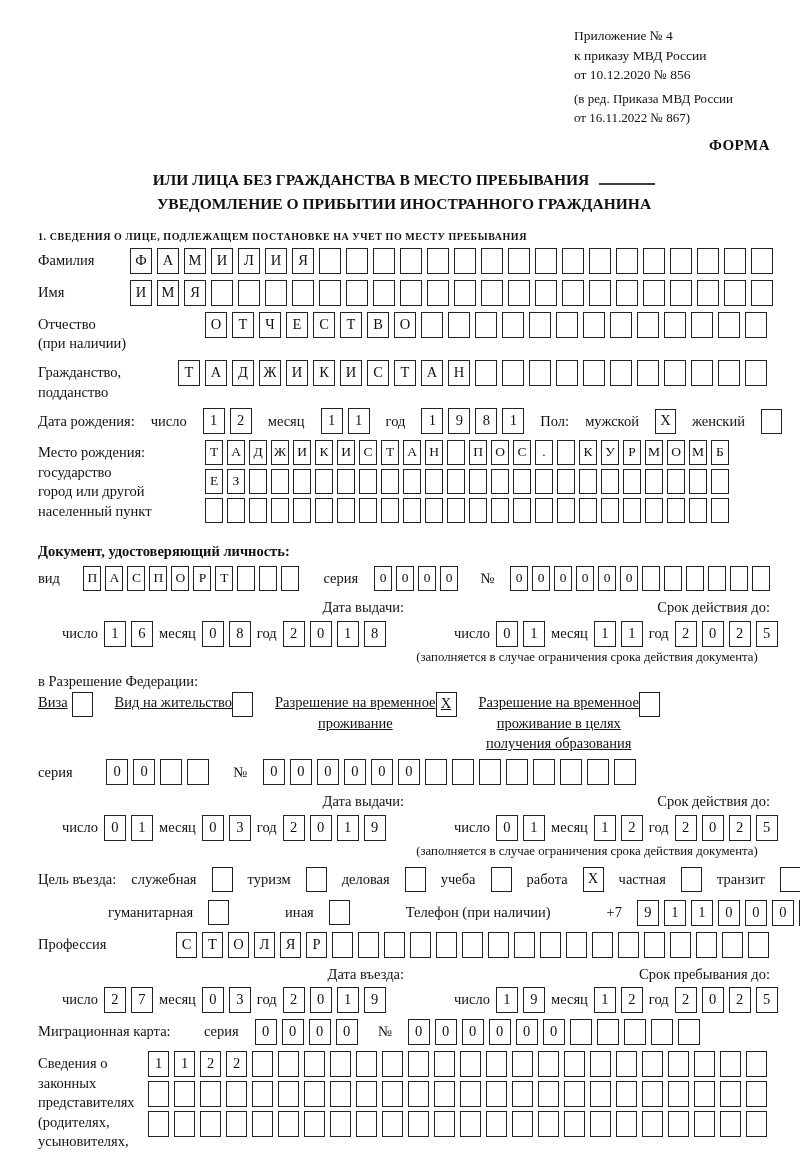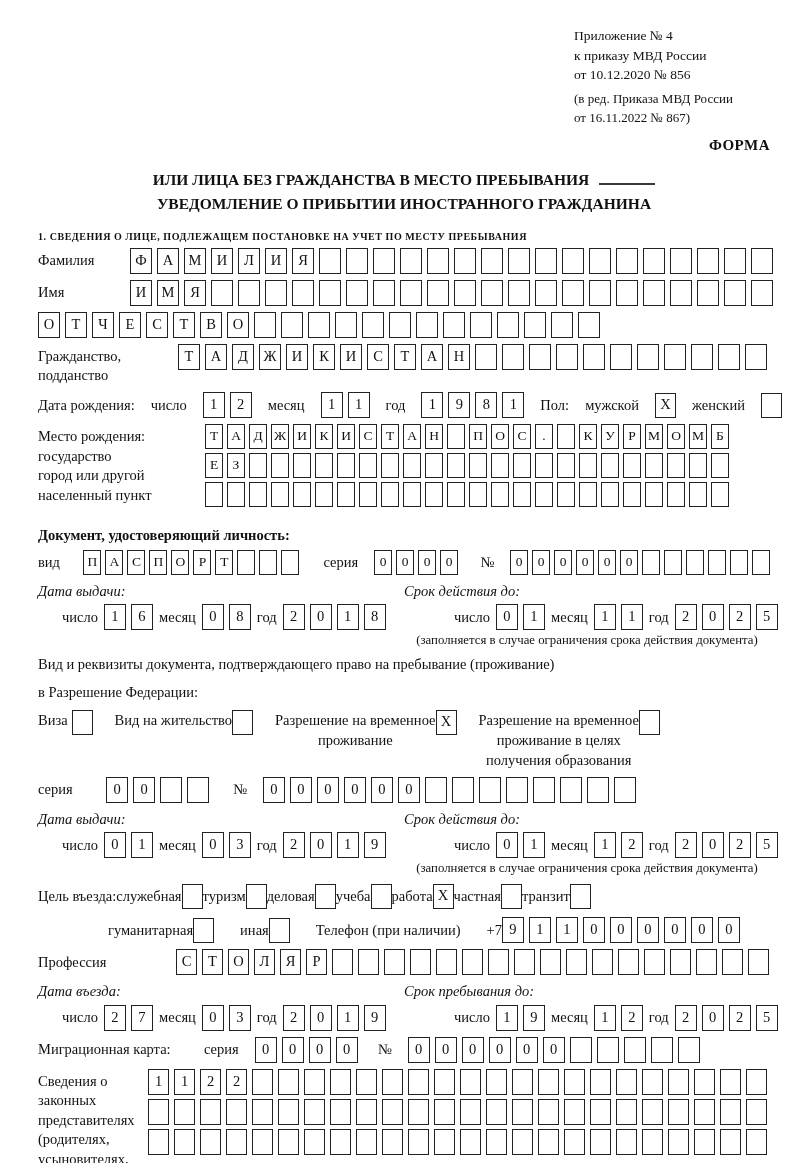--- a/index.html
+++ b/index.html
@@ -29,33 +29,33 @@
   .cells-sm .cell{width:18px;height:25px;font-size:13.5px;line-height:21px;}
   .cells-md{gap:5px}
   .cells-md .cell{width:21px;height:26px;}
   .cellcol{display:flex;flex-direction:column;gap:4px;}
   .checkbox{box-sizing:border-box;display:inline-block;flex:0 0 auto;width:21px;height:25px;
             border:1.7px solid #222;text-align:center;font-size:14.5px;line-height:21px;}
   .dlbl{white-space:nowrap;}
   
   .date-pair{display:flex;margin-top:8px;}
   .half{width:50%;}
-  .dp-head{text-align:left;line-height:1.2;font-style:italic;}
+  .dp-head{text-align:right;line-height:1.2;}
   .dp-row{display:flex;align-items:center;gap:6px;margin-top:4px;padding-left:24px;}
   .half.right .dp-row{padding-left:50px;}
   .dp-note{font-size:12.8px;margin-top:3px;text-align:center;white-space:nowrap;}
   .center-bold{text-align:left;font-weight:bold;margin-top:20px;}
   .plain{margin-top:6px;line-height:1.5;}
   
-  .opt-row{display:flex;align-items:flex-start;gap:22px;margin-top:6px;}
+  .opt-row{display:flex;align-items:flex-start;gap:22px;text-decoration:underline;}
   .opt{display:flex;align-items:flex-start;}
   .opt.tight{gap:4px;}
   .opt-text{text-align:center;line-height:1.4;}
   
-  .purpose-row{display:flex;align-items:center;gap:0;margin-top:8px;flex-wrap:nowrap;}
+  .purpose-row{display:flex;align-items:center;gap:15px;margin-top:8px;flex-wrap:nowrap;}
   .purpose-row.indent{padding-left:70px;}
   .gap-lg{width:26px;flex:0 0 auto;}
 </style>
 </head>
 <body>
 
 <div class="page">
 
   <div class="annex">
     <div>Приложение № 4</div>
@@ -130,20 +130,24 @@
         <span class="cell"></span>
         <span class="cell"></span>
         <span class="cell"></span>
         <span class="cell"></span>
         <span class="cell"></span>
         <span class="cell"></span>
       </span>
   </div>
 
   <div class="frow">
+    <span class="flabel lw167">
+      <span>Отчество</span><br>
+      <span>(при наличии)</span>
+    </span>
     <span class="cells">
         <span class="cell">О</span>
         <span class="cell">Т</span>
         <span class="cell">Ч</span>
         <span class="cell">Е</span>
         <span class="cell">С</span>
         <span class="cell">Т</span>
         <span class="cell">В</span>
         <span class="cell">О</span>
         <span class="cell"></span>
@@ -389,21 +393,20 @@
             <span class="cell">2</span>
             <span class="cell">0</span>
             <span class="cell">2</span>
             <span class="cell">5</span>
           </span>
       </div>
       <div class="dp-note">(заполняется в случае ограничения срока действия документа)</div>
     </div>
   </div>
 
-  <div class="plain">Вид и реквизиты документа, подтверждающего право на пребывание (проживание)</div>
   <div class="plain">в Разрешение Федерации:</div>
 
   <div class="opt-row">
     <span class="opt tight">
       <span class="opt-text">Виза</span>
       <span class="checkbox"></span>
     </span>
     <span class="opt">
       <span class="opt-text">Вид на жительство</span>
       <span class="checkbox"></span>

